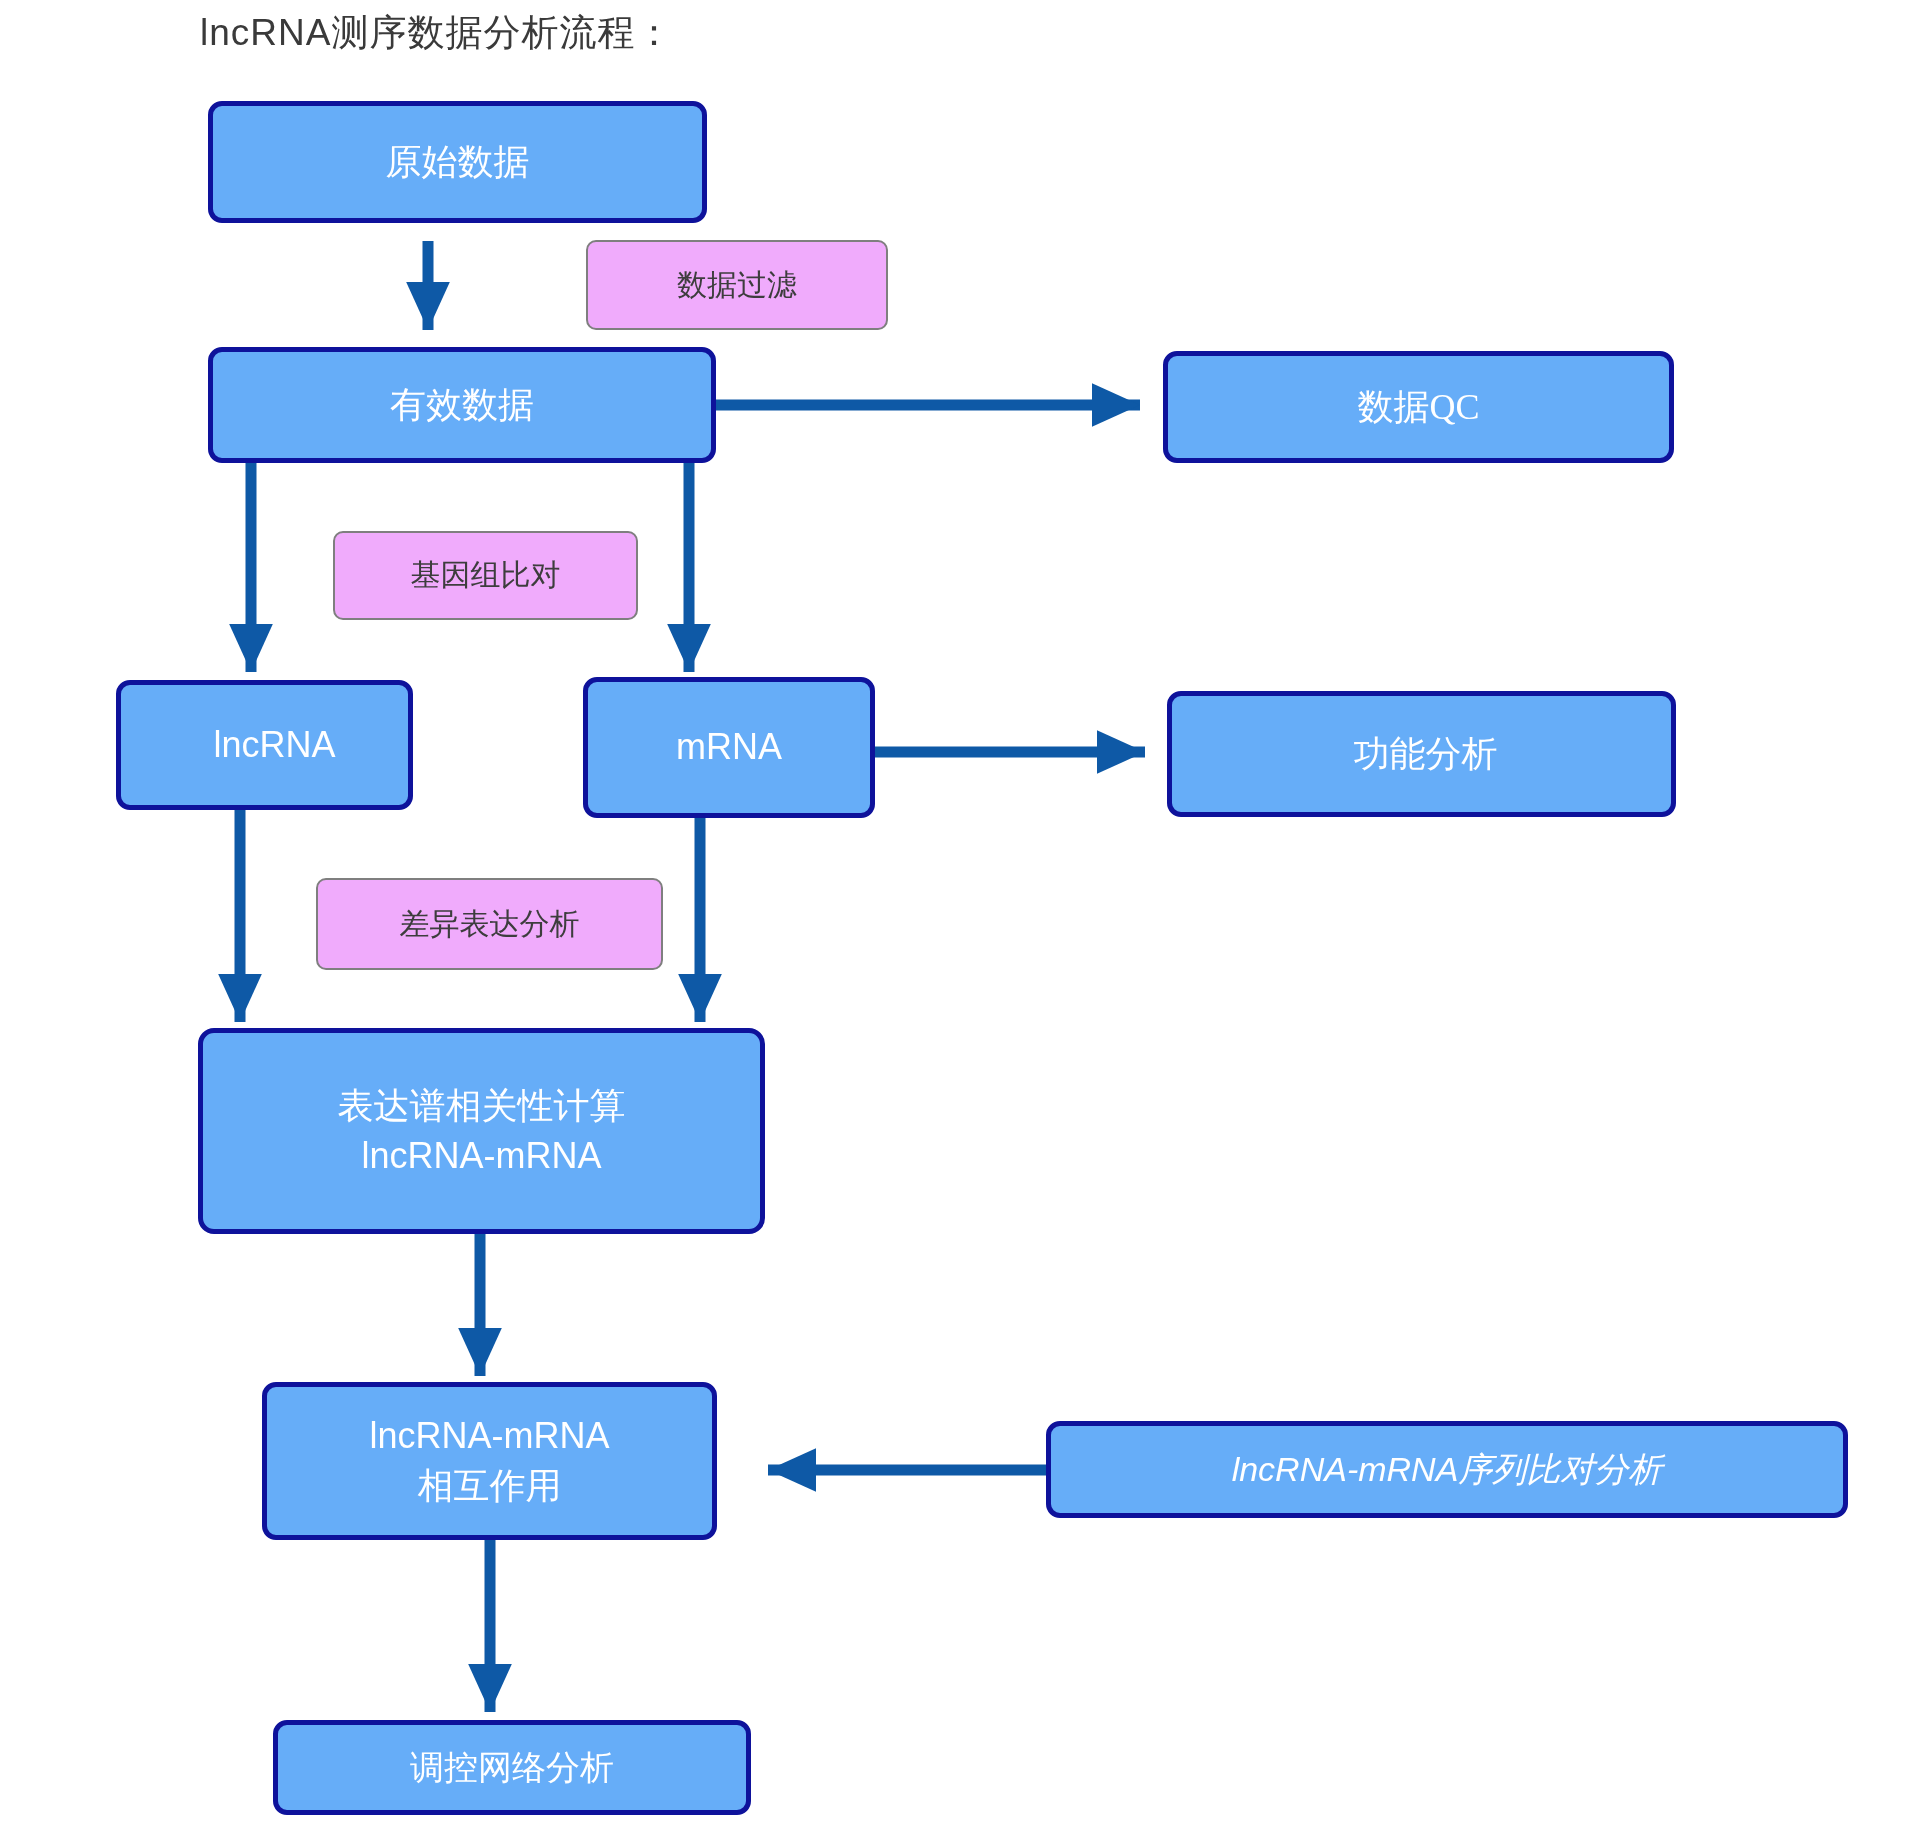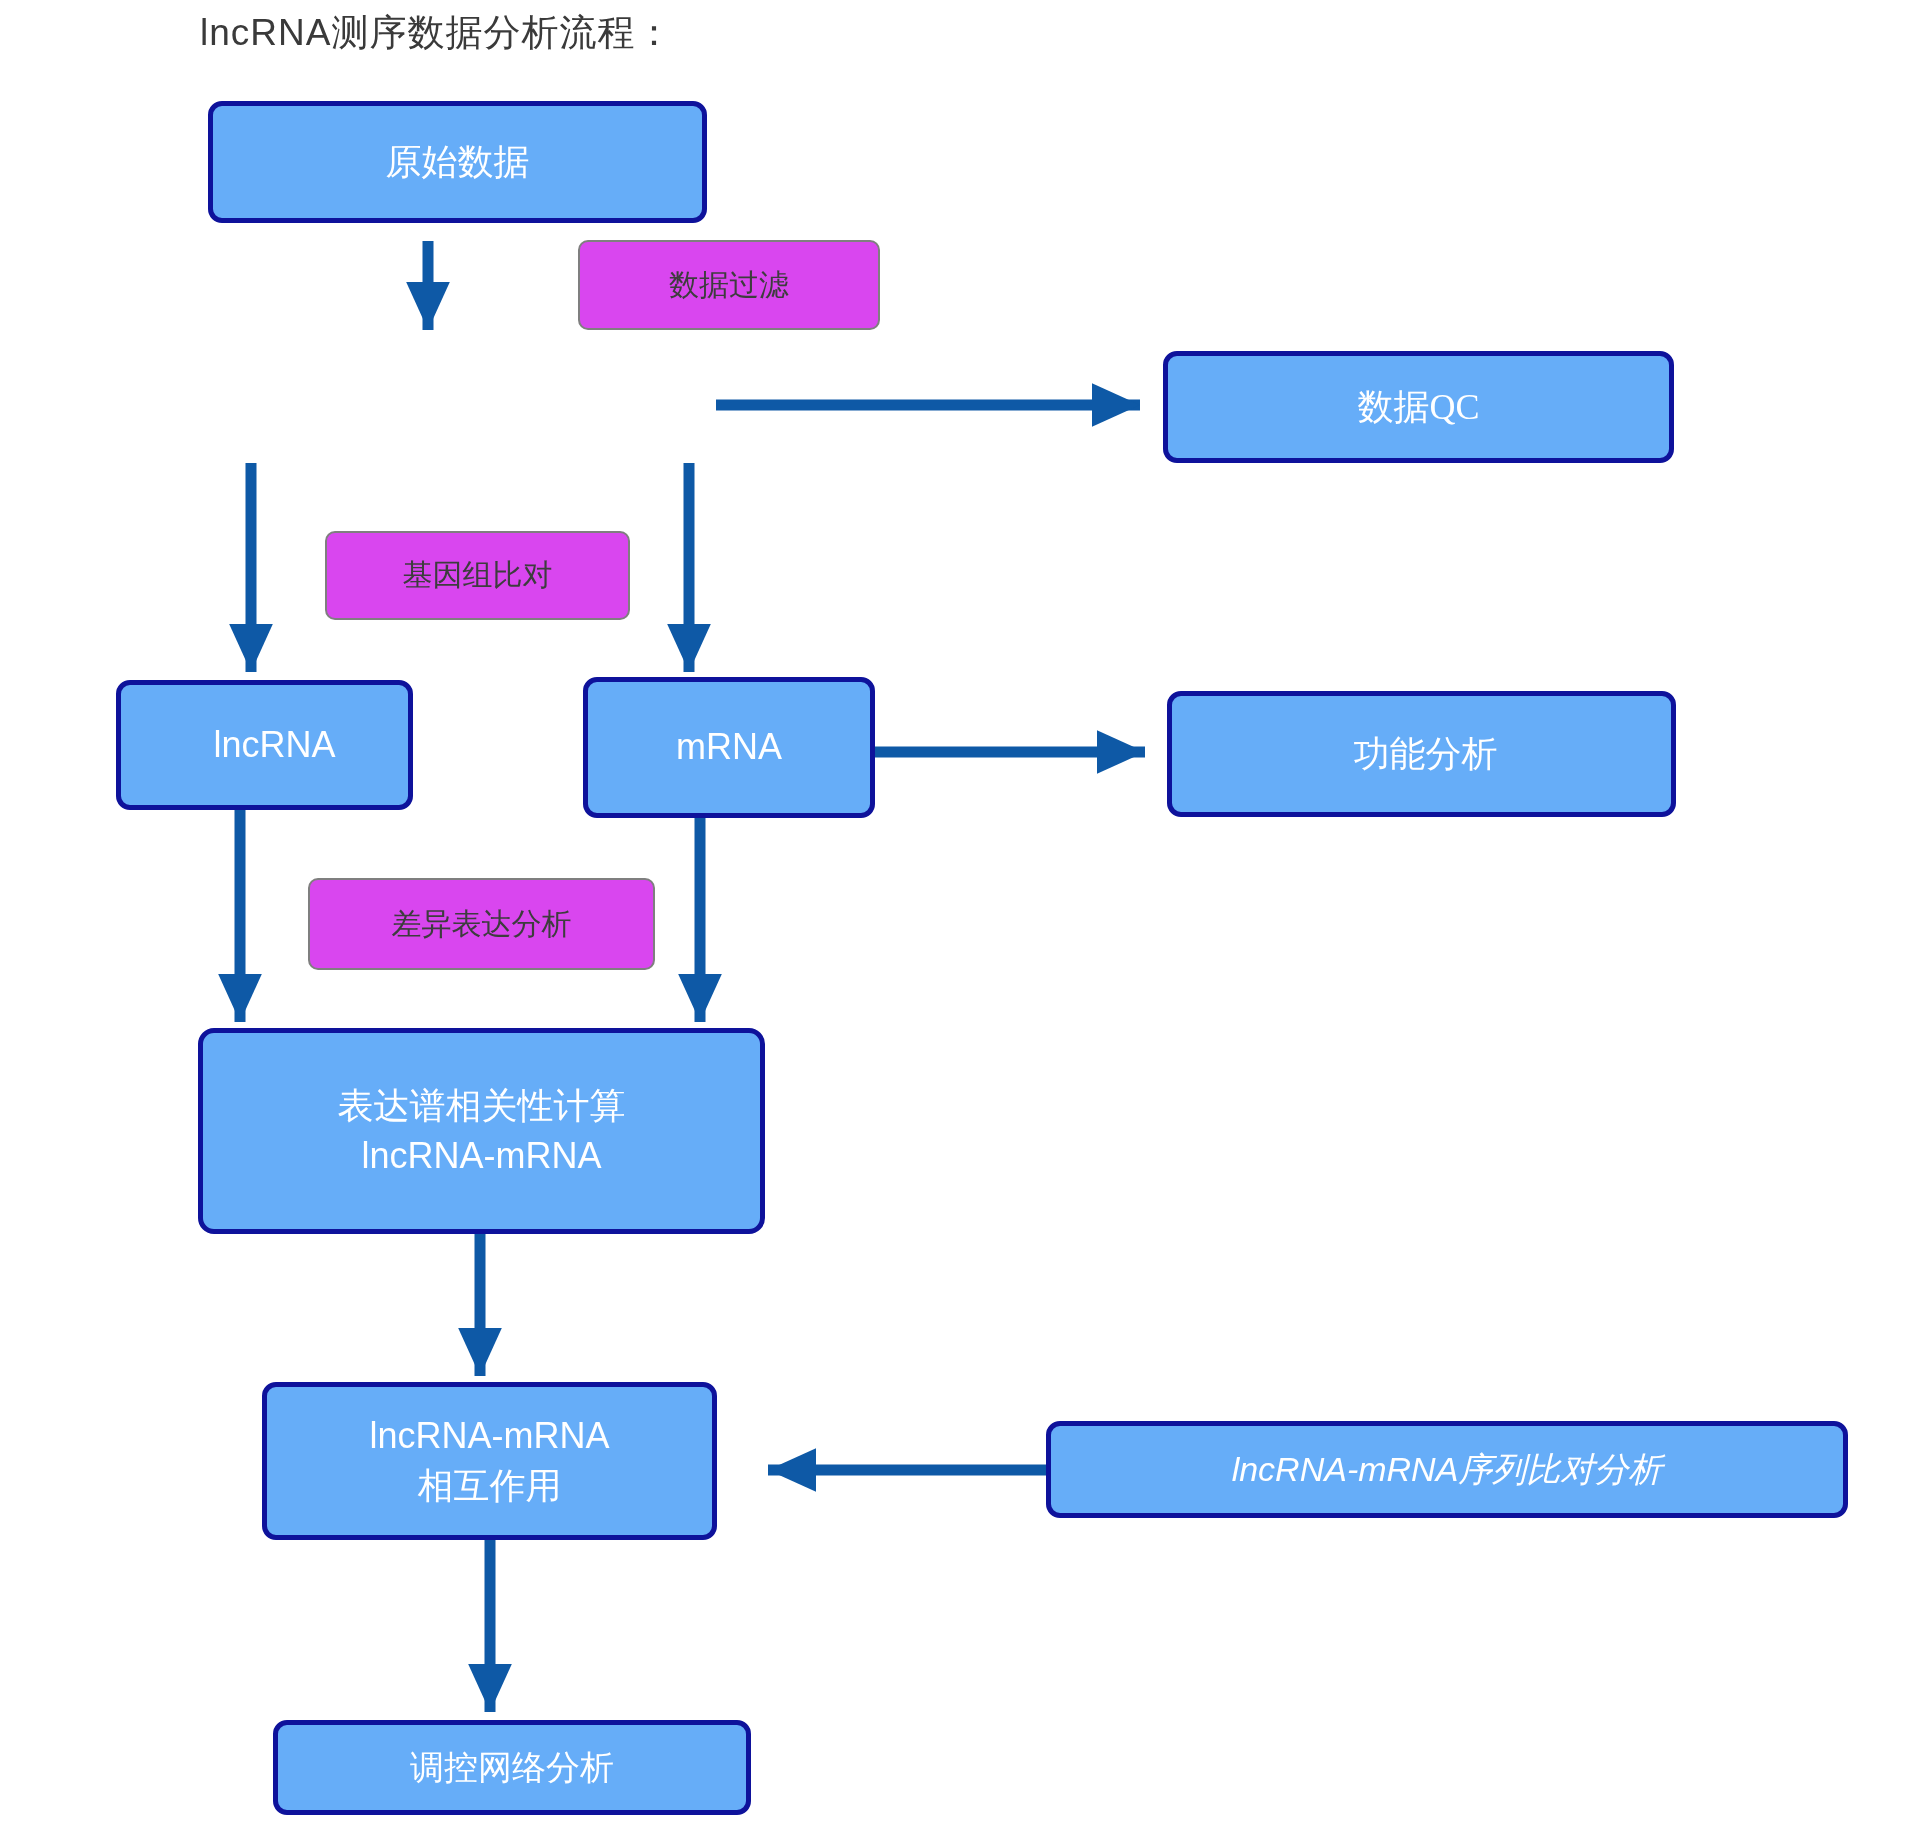--- a/index.html
+++ b/index.html
@@ -35,29 +35,30 @@
     align-items: center;
     justify-content: center;
     text-align: center;
     font-size: 36px;
     line-height: 1.4;
     white-space: pre-line;
   }
   .plabel {
     position: absolute;
     box-sizing: border-box;
-    background: #d946ef;
+    background: #f0abfc;
     border: 2px solid var(--label-border, #7f7f7f);
     border-radius: 10px;
     color: var(--label-text, #3d3d3d);
     display: flex;
     align-items: center;
     justify-content: center;
     text-align: center;
     font-size: 30px;
+    margin-left: 8px;
   }
   .arrow {
     stroke: var(--arrow, #0e59a6);
     stroke-width: 11;
     fill: none;
   }
   
   #node-raw    { left: 208px;  top: 101px;  width: 499px; height: 122px; }
   #node-valid  { left: 208px;  top: 347px;  width: 508px; height: 116px; }
   #node-qc     { left: 1163px; top: 351px;  width: 511px; height: 112px; font-family: Liberation Serif, serif; }
@@ -92,20 +93,21 @@
     <line class="arrow" x1="689" y1="463" x2="689" y2="672" marker-end="url(#ah)"></line>
     <line class="arrow" x1="875" y1="752" x2="1145" y2="752" marker-end="url(#ah)"></line>
     <line class="arrow" x1="240" y1="810" x2="240" y2="1022" marker-end="url(#ah)"></line>
     <line class="arrow" x1="700" y1="818" x2="700" y2="1022" marker-end="url(#ah)"></line>
     <line class="arrow" x1="480" y1="1234" x2="480" y2="1376" marker-end="url(#ah)"></line>
     <line class="arrow" x1="1046" y1="1470" x2="768" y2="1470" marker-end="url(#ah)"></line>
     <line class="arrow" x1="490" y1="1540" x2="490" y2="1712" marker-end="url(#ah)"></line>
   </svg>
 
   <div class="node" id="node-raw">原始数据</div>
+  <div class="node" id="node-valid">有效数据</div>
   <div class="node" id="node-qc">数据QC</div>
   <div class="node" id="node-lncrna">lncRNA</div>
   <div class="node" id="node-mrna">mRNA</div>
   <div class="node" id="node-func">功能分析</div>
   <div class="node" id="node-corr">表达谱相关性计算
 lncRNA-mRNA</div>
   <div class="node" id="node-inter">lncRNA-mRNA
 相互作用</div>
   <div class="node" id="node-seq">lncRNA-mRNA序列比对分析</div>
   <div class="node" id="node-net">调控网络分析</div>

